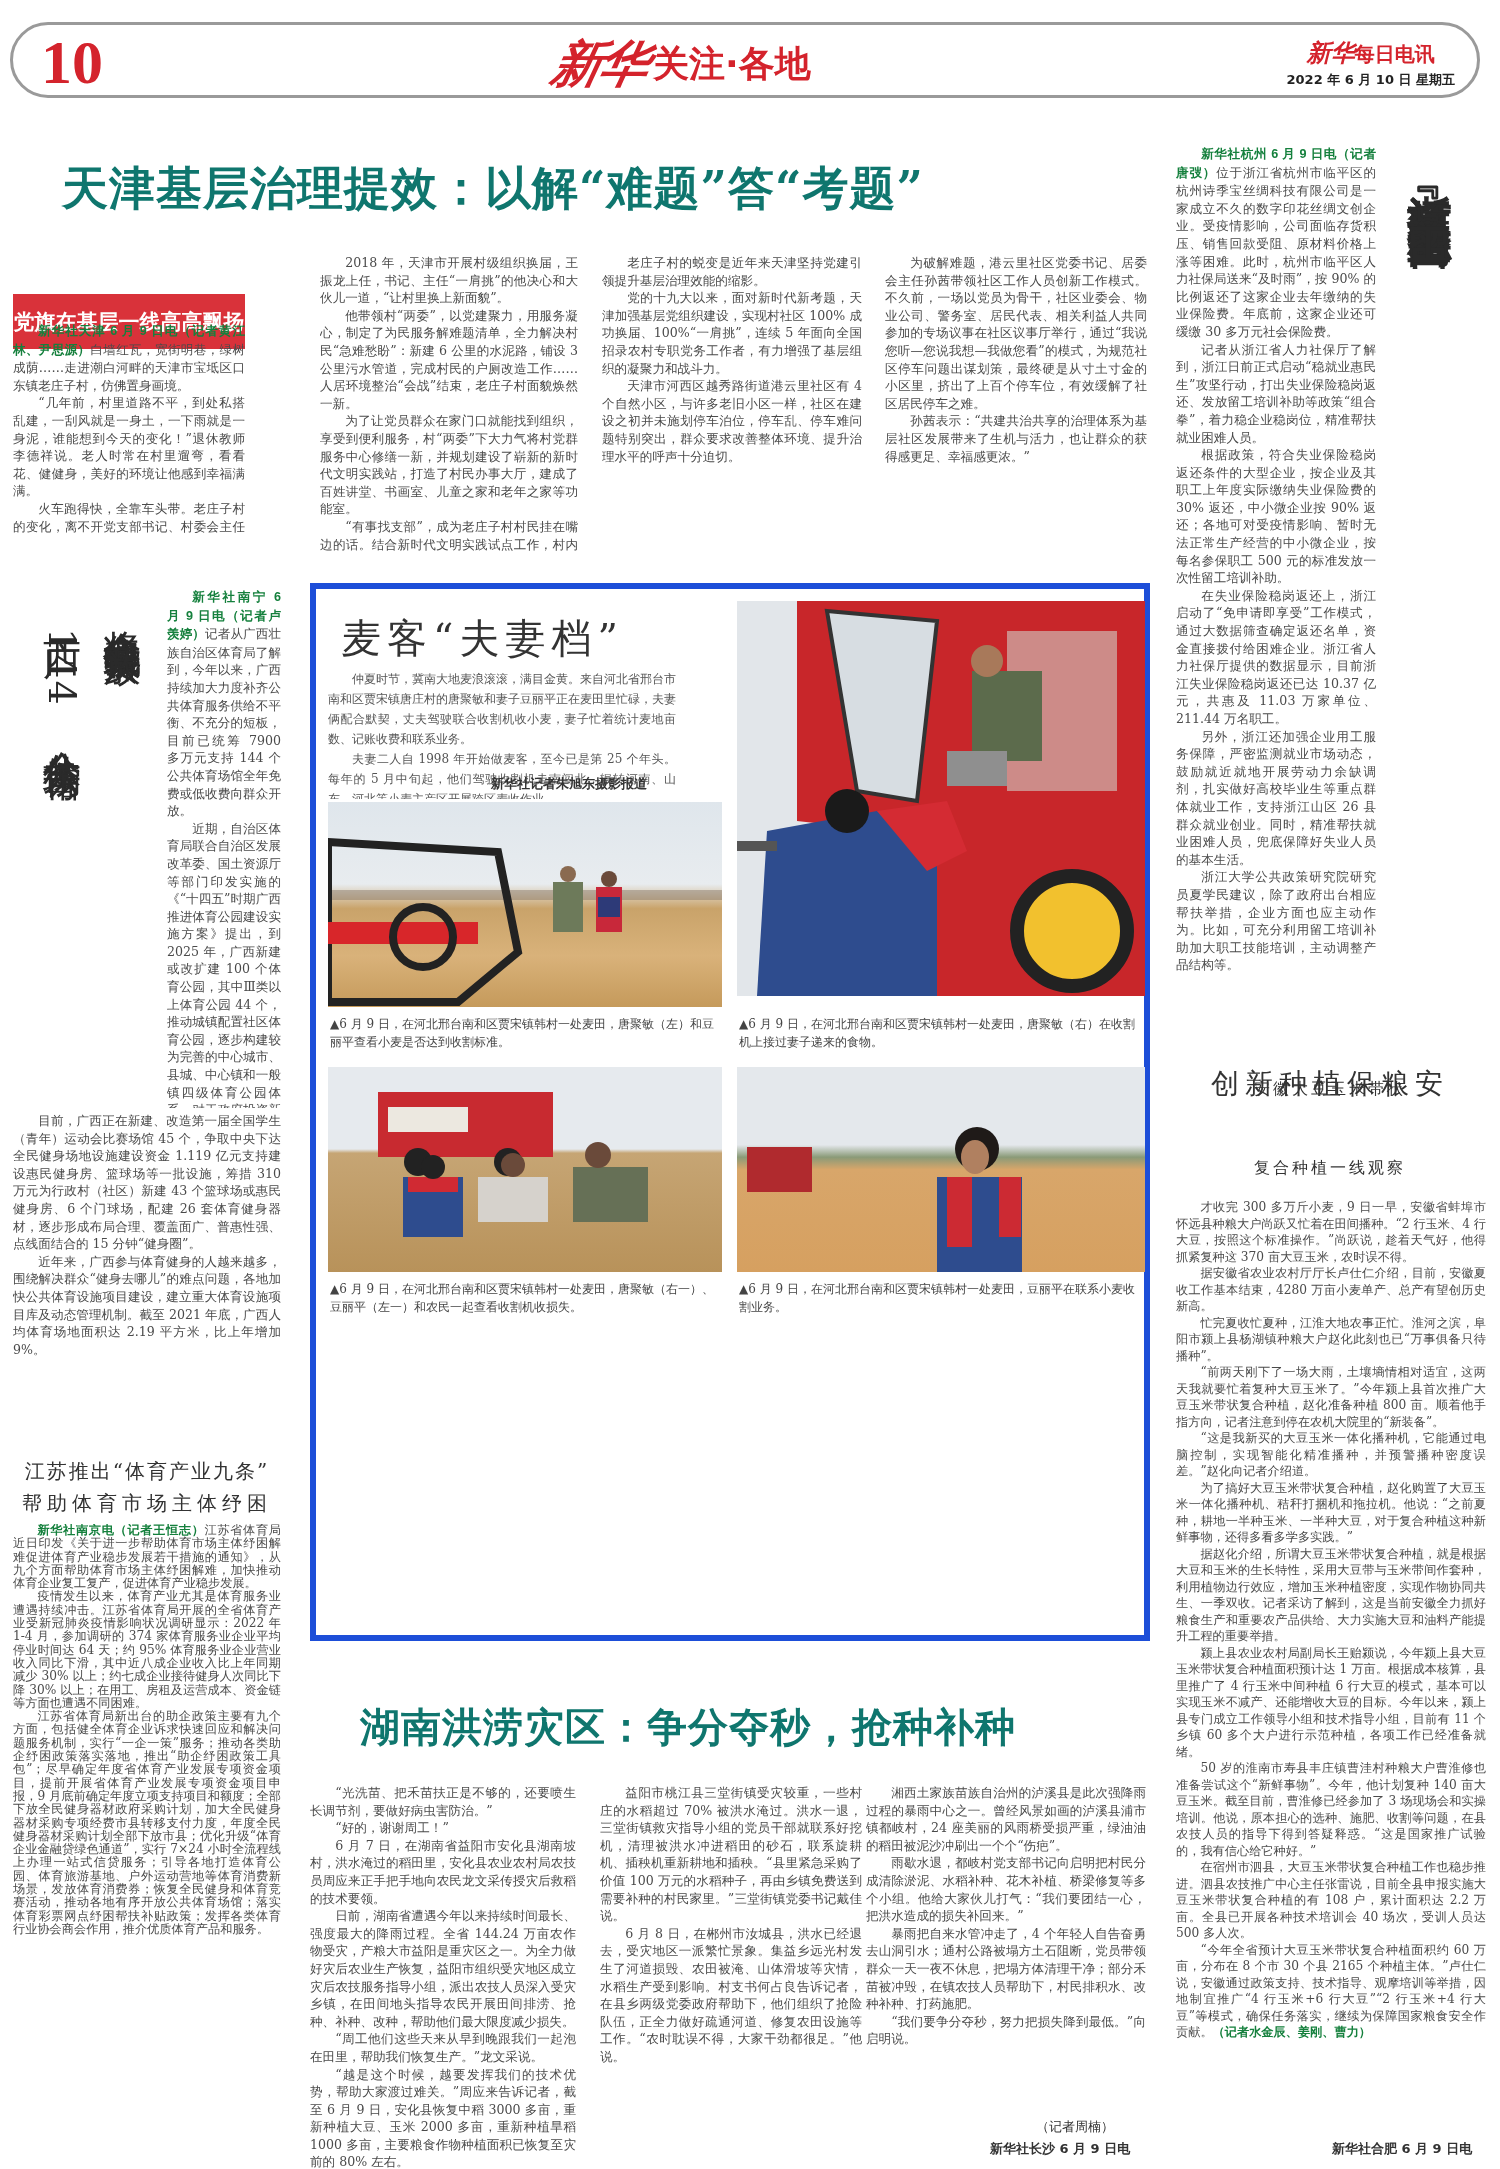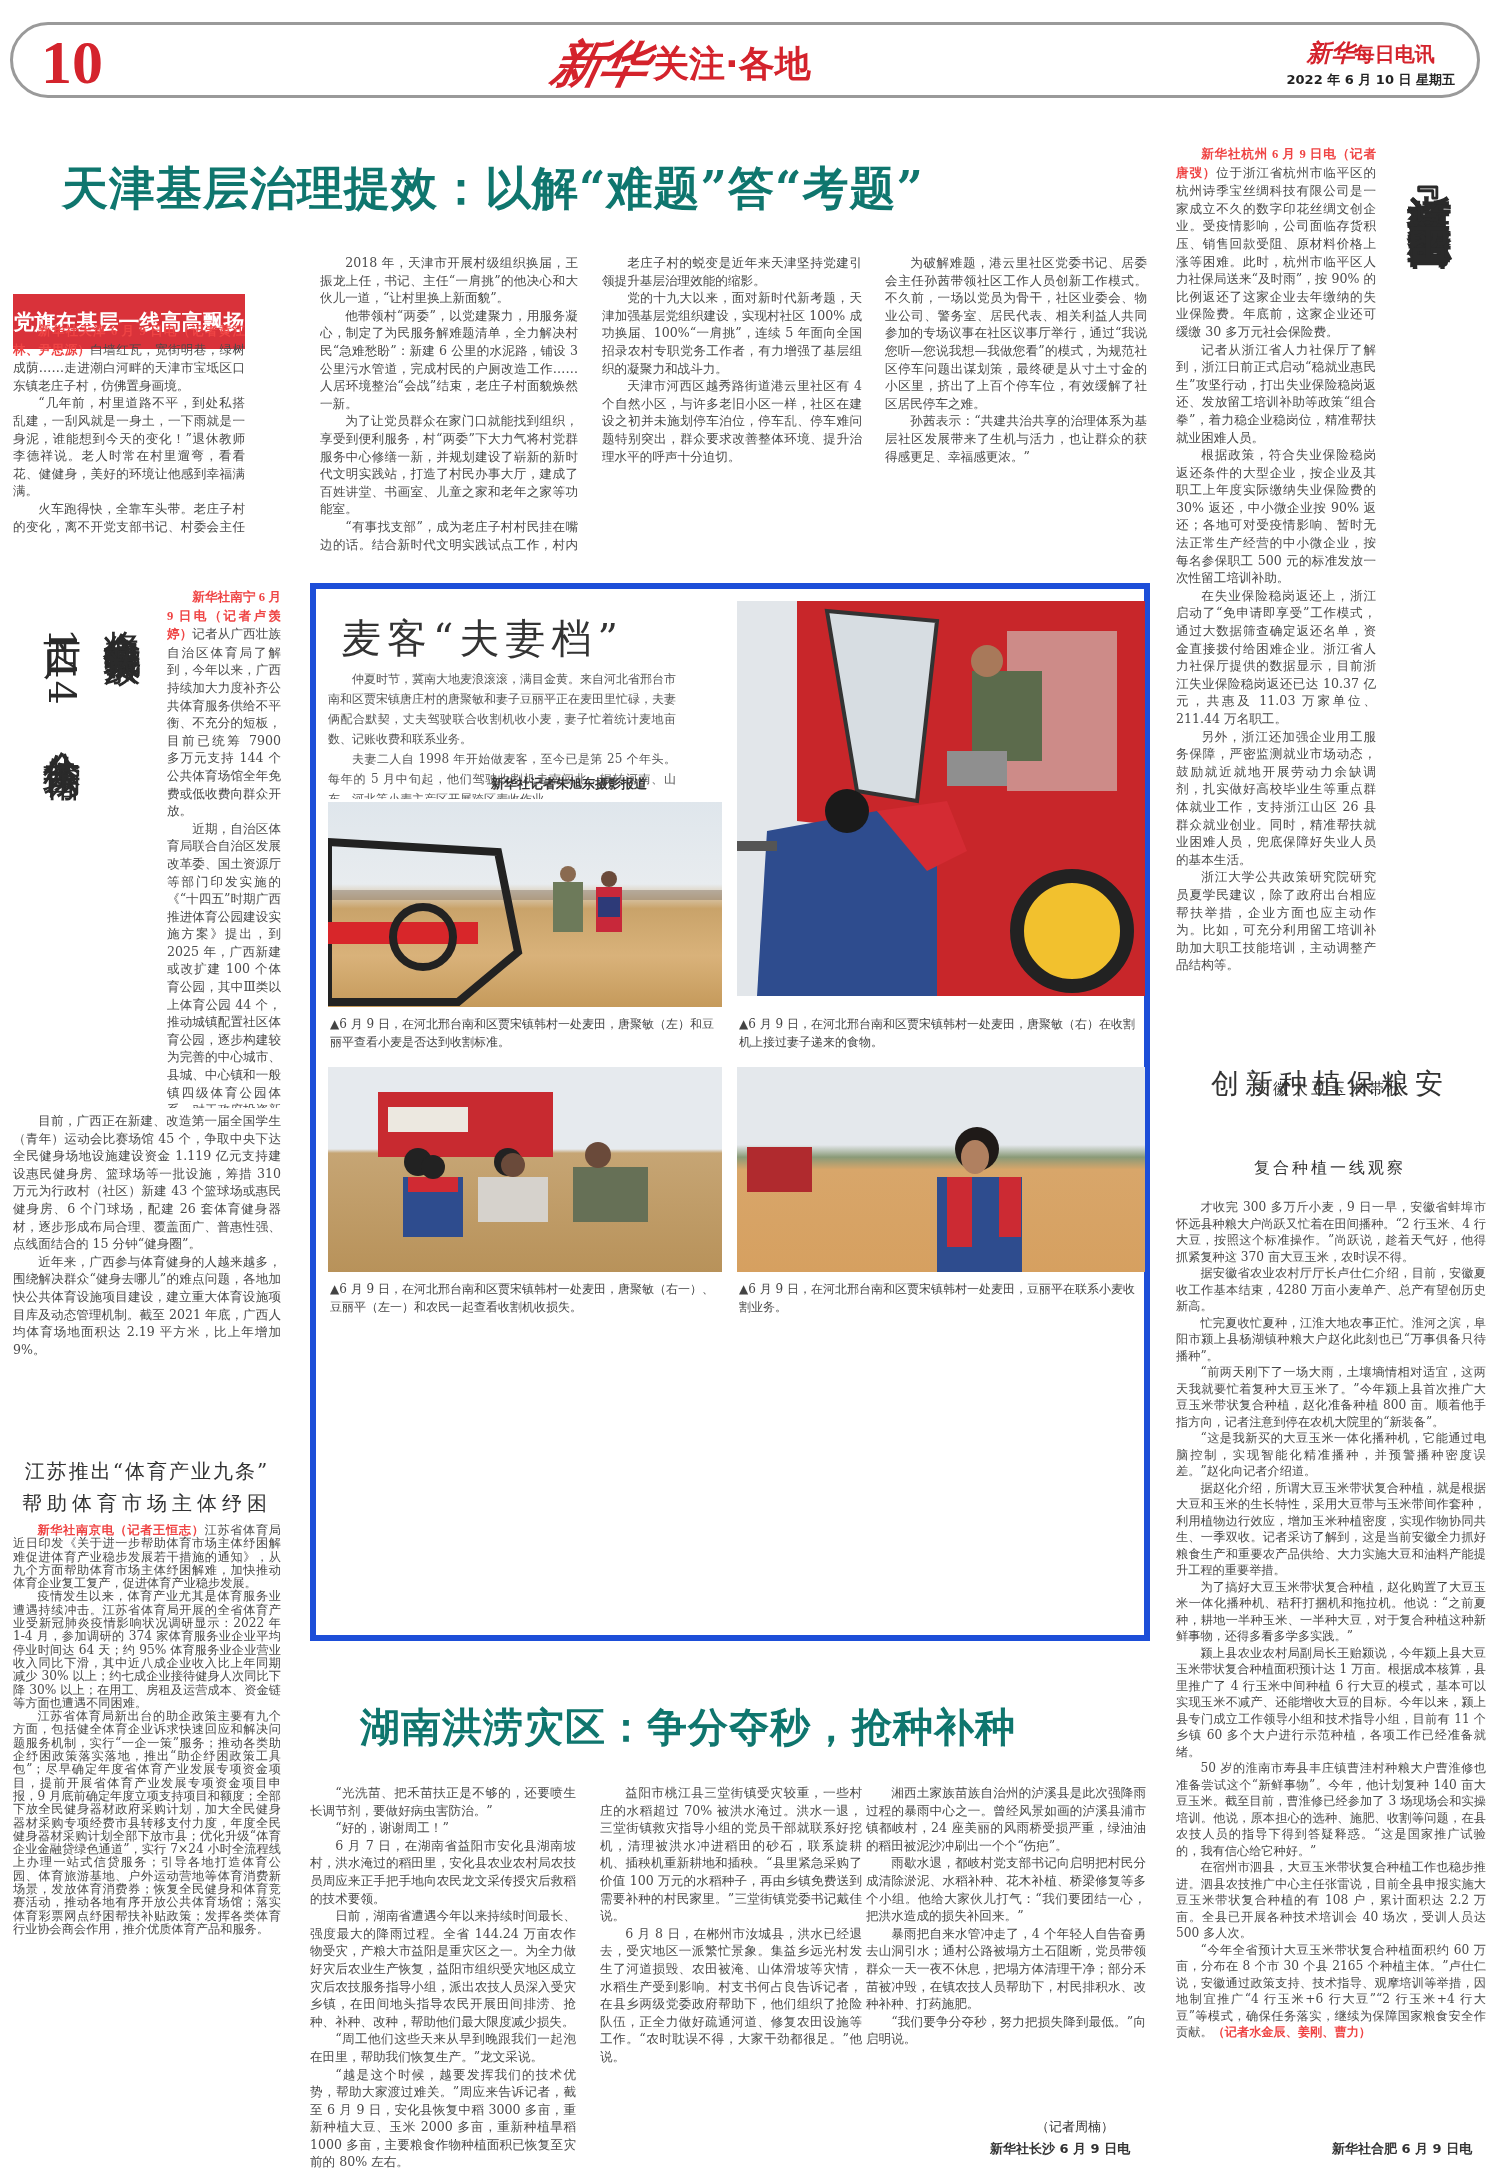--- a/index.html
+++ b/index.html
@@ -21,21 +21,21 @@
   .brand-section { font-family: "DejaVu Sans", sans-serif; font-weight: bold; font-size: 36px; color: #d4232c; }
   .paper { position: absolute; right: 22px; top: 12px; text-align: center; }
   .paper-name { font-family: "DejaVu Sans", sans-serif; font-weight: bold; font-size: 20px; color: #d4232c; }
   .paper-name .s { font-style: italic; font-family: "DejaVu Serif", serif; font-size: 24px; }
   .paper-date { font-family: "DejaVu Sans", sans-serif; font-size: 13px; color: #222; margin-top: 2px; font-weight: bold; }
 
   .headline { font-family: "DejaVu Serif", serif; font-weight: bold; color: #0f766e; white-space: nowrap; }
   .body-text { font-size: 12.6px; line-height: 17.6px; color: #4a4a4a; text-align: justify; }
   .body-text p { text-indent: 2em; }
   .body-text p.noi { text-indent: 0; }
-  .lead { font-family: Liberation Serif, serif; font-weight: bold; color: #ef4444; }
+  .lead { font-family: Liberation Sans, sans-serif; font-weight: bold; color: #15803d; }
   .col { position: absolute; overflow: hidden; }
   .red-banner { position: absolute; left: 13px; top: 256px; width: 232px; height: 55px; background: #d9323a; color: #fff; font-family: "DejaVu Serif", serif; font-weight: bold; font-size: 21px; display: flex; align-items: center; justify-content: center; margin-top: 38px; }
   .vert { writing-mode: vertical-rl; font-family: "DejaVu Serif", serif; color: #2a2a2a; letter-spacing: 2px; }
   .feature-box { position: absolute; left: 310px; top: 583px; width: 840px; height: 1058px; border: 6px solid #1d4ed8; background: #fff; }
   .photo { position: absolute; overflow: hidden; }
   .caption { position: absolute; font-size: 12px; line-height: 18px; color: #444; font-family: "DejaVu Serif", serif; }
   .byline { font-family: "DejaVu Sans", sans-serif; font-weight: bold; font-size: 13px; color: #333; }
   .subhead { font-family: "DejaVu Sans", sans-serif; color: #333; text-align: center; white-space: nowrap; }
 </style>
 </head>
@@ -205,20 +205,20 @@
 
 <div class="abs subhead" style="left:1160px; top:1065px; width:340px; font-size:28px; letter-spacing:6px; font-family:'DejaVu Serif',serif;">创新种植保粮安</div>
 <div class="abs subhead" style="left:1160px; top:1079px; width:340px; font-size:16px; letter-spacing:3px;">安徽大豆玉米带状</div>
 <div class="abs subhead" style="left:1160px; top:1158px; width:340px; font-size:16px; letter-spacing:3px;">复合种植一线观察</div>
 <div class="col body-text" style="left:1176px; top:1167px; width:310px; height:930px; font-size:12.2px; line-height:16.5px;margin-top:32px;">
   <p>才收完 300 多万斤小麦，9 日一早，安徽省蚌埠市怀远县种粮大户尚跃又忙着在田间播种。“2 行玉米、4 行大豆，按照这个标准操作。”尚跃说，趁着天气好，他得抓紧复种这 370 亩大豆玉米，农时误不得。</p>
   <p>据安徽省农业农村厅厅长卢仕仁介绍，目前，安徽夏收工作基本结束，4280 万亩小麦单产、总产有望创历史新高。</p>
   <p>忙完夏收忙夏种，江淮大地农事正忙。淮河之滨，阜阳市颍上县杨湖镇种粮大户赵化此刻也已“万事俱备只待播种”。</p>
   <p>“前两天刚下了一场大雨，土壤墒情相对适宜，这两天我就要忙着复种大豆玉米了。”今年颍上县首次推广大豆玉米带状复合种植，赵化准备种植 800 亩。顺着他手指方向，记者注意到停在农机大院里的“新装备”。</p>
   <p>“这是我新买的大豆玉米一体化播种机，它能通过电脑控制，实现智能化精准播种，并预警播种密度误差。”赵化向记者介绍道。</p>
+  <p>为了搞好大豆玉米带状复合种植，赵化购置了大豆玉米一体化播种机、秸秆打捆机和拖拉机。他说：“之前夏种，耕地一半种玉米、一半种大豆，对于复合种植这种新鲜事物，还得多看多学多实践。”</p>
   <p>据赵化介绍，所谓大豆玉米带状复合种植，就是根据大豆和玉米的生长特性，采用大豆带与玉米带间作套种，利用植物边行效应，增加玉米种植密度，实现作物协同共生、一季双收。记者采访了解到，这是当前安徽全力抓好粮食生产和重要农产品供给、大力实施大豆和油料产能提升工程的重要举措。</p>
-  <p>为了搞好大豆玉米带状复合种植，赵化购置了大豆玉米一体化播种机、秸秆打捆机和拖拉机。他说：“之前夏种，耕地一半种玉米、一半种大豆，对于复合种植这种新鲜事物，还得多看多学多实践。”</p>
   <p>颍上县农业农村局副局长王贻颍说，今年颍上县大豆玉米带状复合种植面积预计达 1 万亩。根据成本核算，县里推广了 4 行玉米中间种植 6 行大豆的模式，基本可以实现玉米不减产、还能增收大豆的目标。今年以来，颍上县专门成立工作领导小组和技术指导小组，目前有 11 个乡镇 60 多个大户进行示范种植，各项工作已经准备就绪。</p>
   <p>50 岁的淮南市寿县丰庄镇曹洼村种粮大户曹淮修也准备尝试这个“新鲜事物”。今年，他计划复种 140 亩大豆玉米。截至目前，曹淮修已经参加了 3 场现场会和实操培训。他说，原本担心的选种、施肥、收割等问题，在县农技人员的指导下得到答疑释惑。“这是国家推广试验的，我有信心给它种好。”</p>
   <p>在宿州市泗县，大豆玉米带状复合种植工作也稳步推进。泗县农技推广中心主任张雷说，目前全县申报实施大豆玉米带状复合种植的有 108 户，累计面积达 2.2 万亩。全县已开展各种技术培训会 40 场次，受训人员达 500 多人次。</p>
   <p><span>“今年全省预计大豆玉米带状复合种植面积约 60 万亩，分布在 8 个市 30 个县 2165 个种植主体。”卢仕仁说，安徽通过政策支持、技术指导、观摩培训等举措，因地制宜推广“4 行玉米+6 行大豆”“2 行玉米+4 行大豆”等模式，确保任务落实，继续为保障国家粮食安全作贡献。</span><span class="lead">（记者水金辰、姜刚、曹力）</span></p>
 </div>
 <div class="abs byline" style="left:1332px; top:2140px;">新华社合肥 6 月 9 日电</div>
 
 </body></html>

